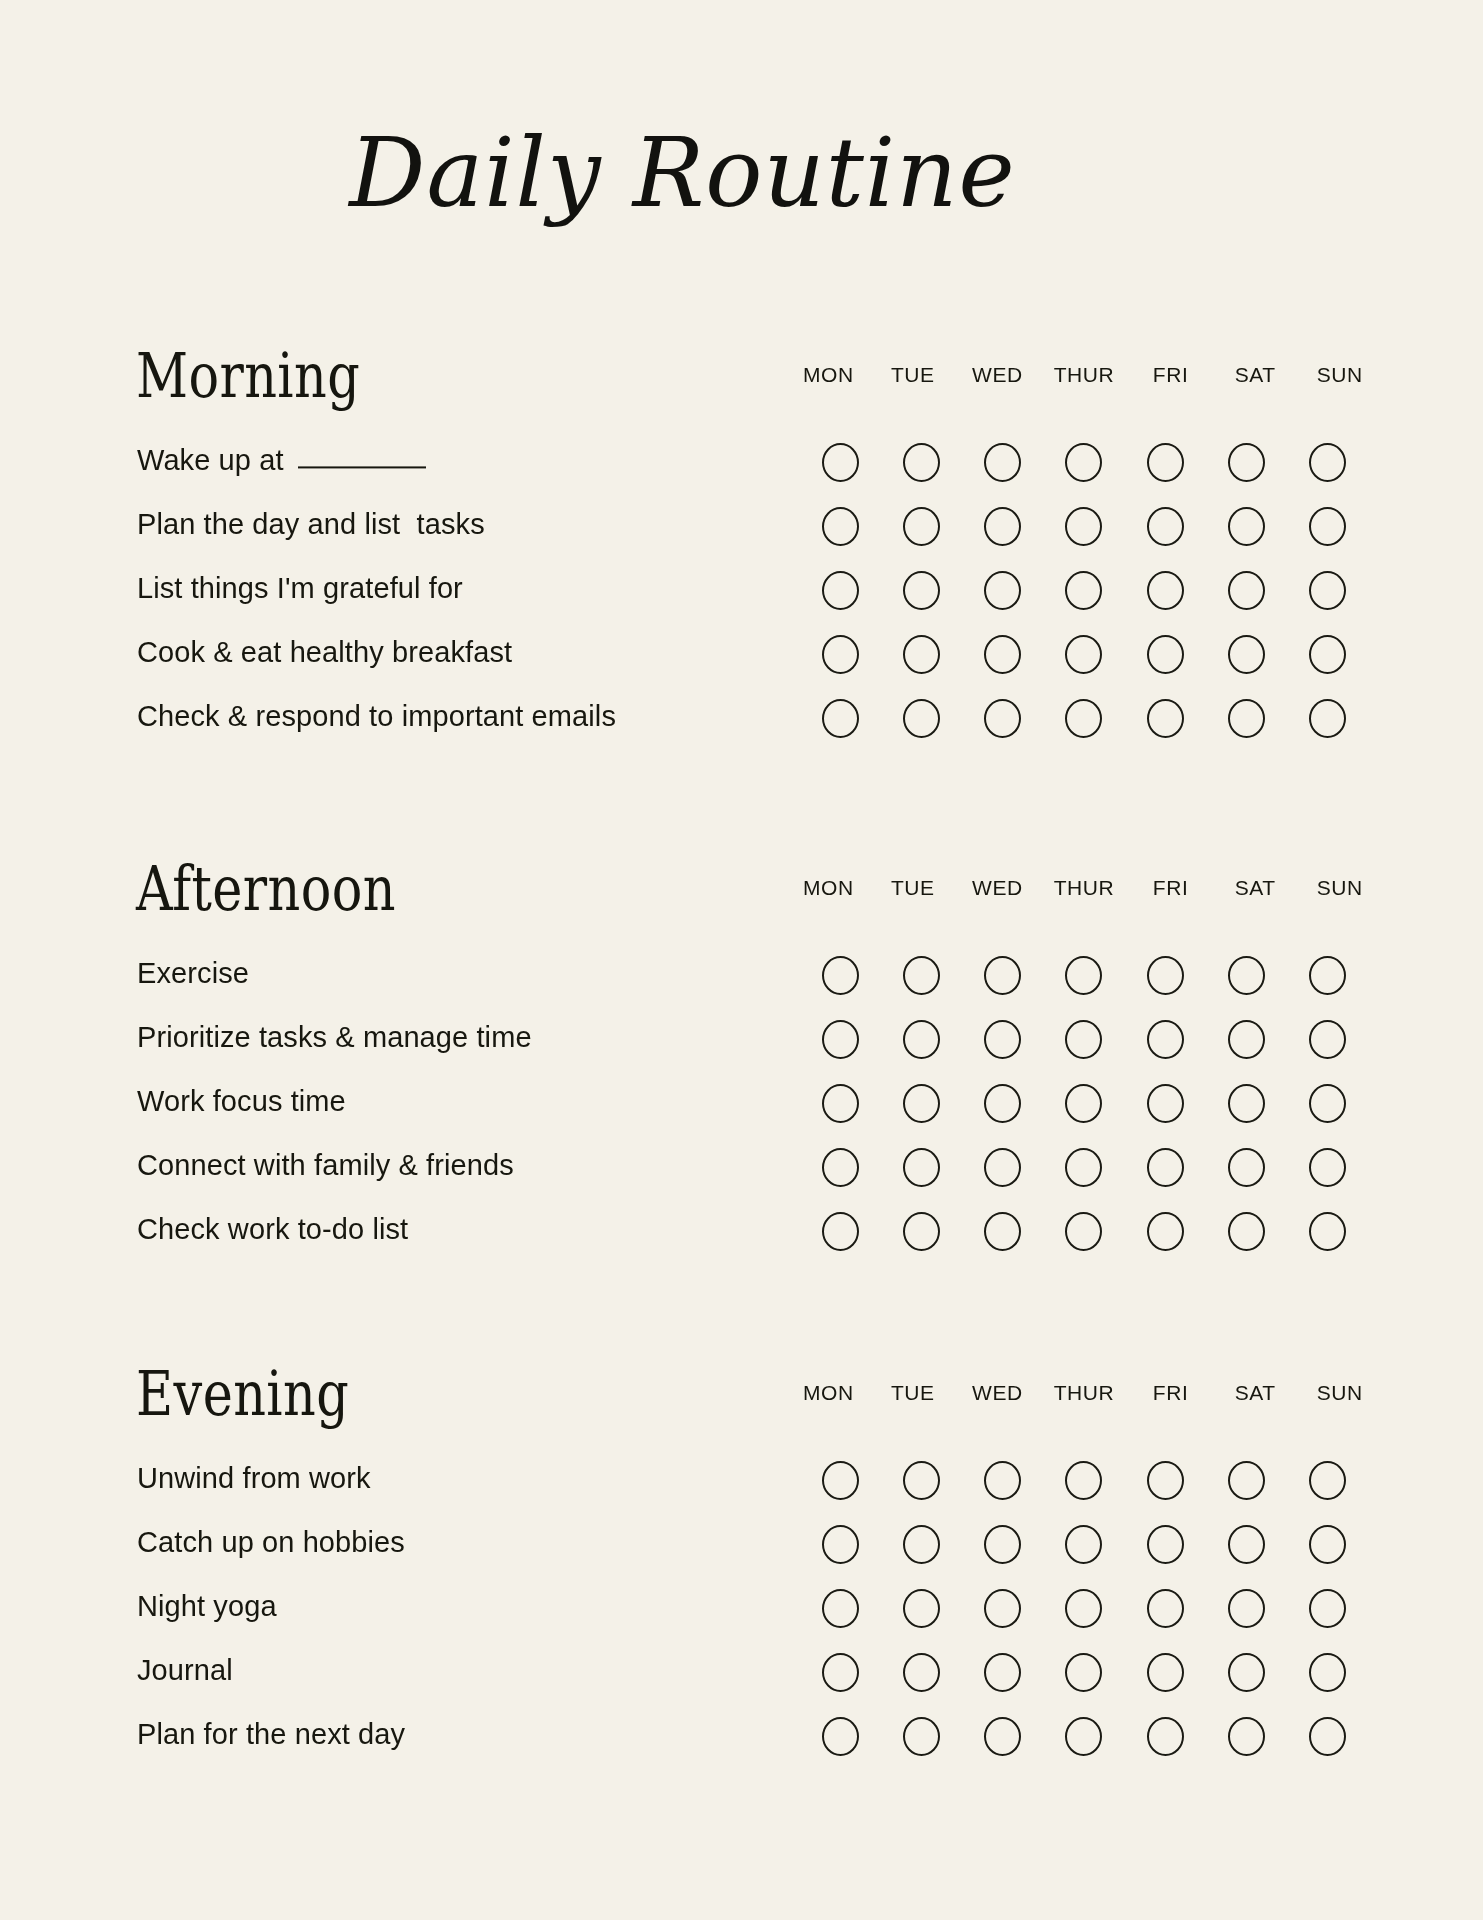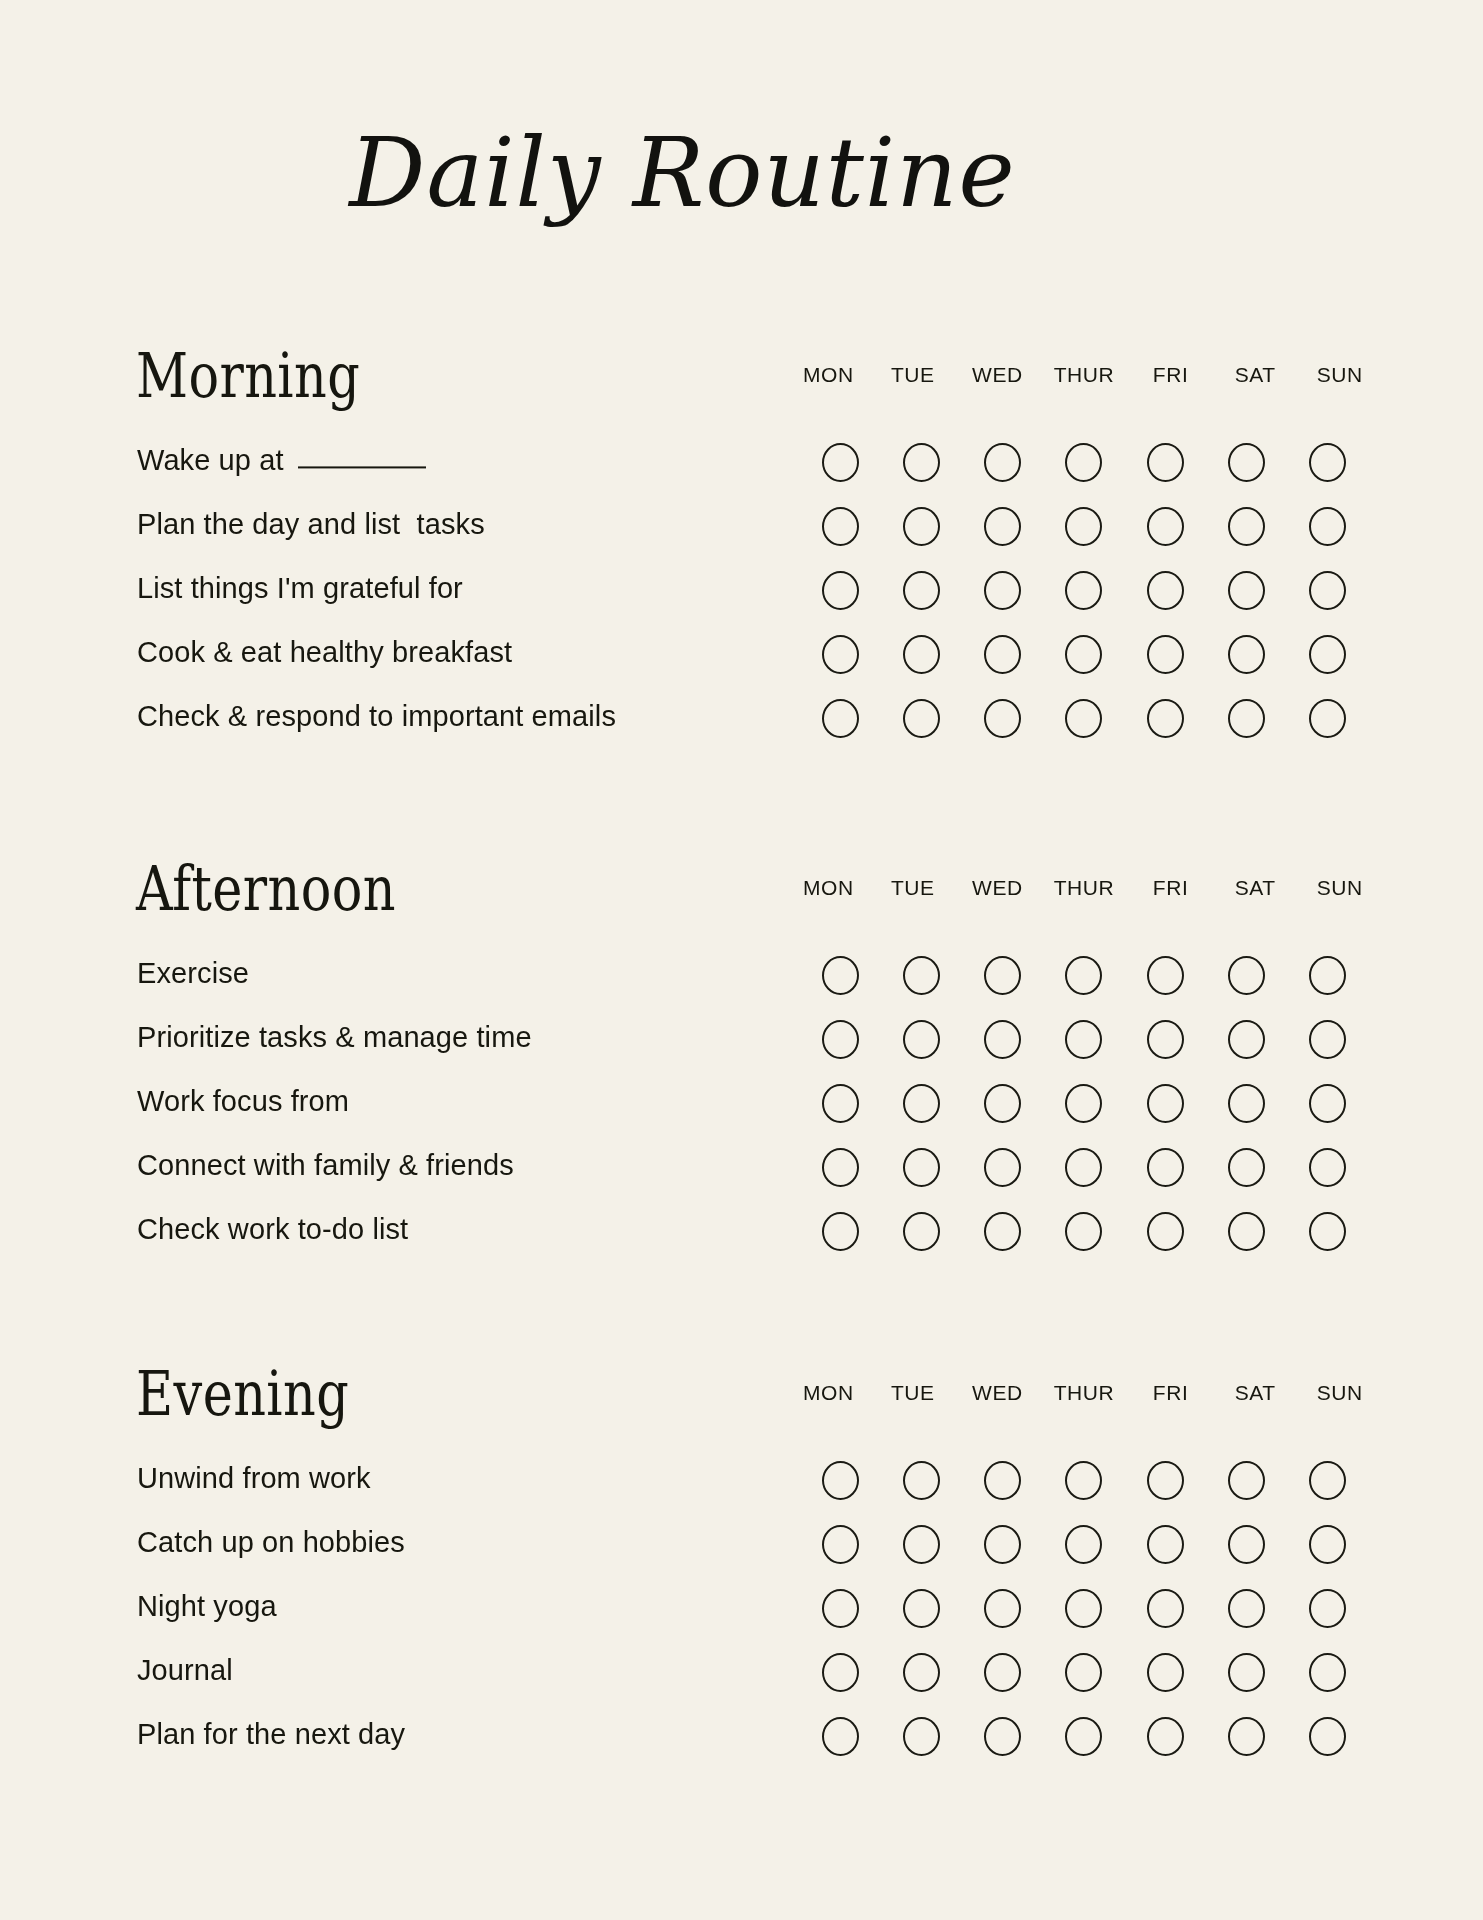--- a/index.html
+++ b/index.html
@@ -356,21 +356,21 @@
             </div>
             <div class="check-cell">
               <span class="check-circle"></span>
             </div>
             <div class="check-cell">
               <span class="check-circle"></span>
             </div>
           </div>
         </div>
         <div class="task-row">
-          <div class="task-label">Work focus from</div>
+          <div class="task-label">Work focus time</div>
           <div class="checks">
             <div class="check-cell">
               <span class="check-circle"></span>
             </div>
             <div class="check-cell">
               <span class="check-circle"></span>
             </div>
             <div class="check-cell">
               <span class="check-circle"></span>
             </div>

